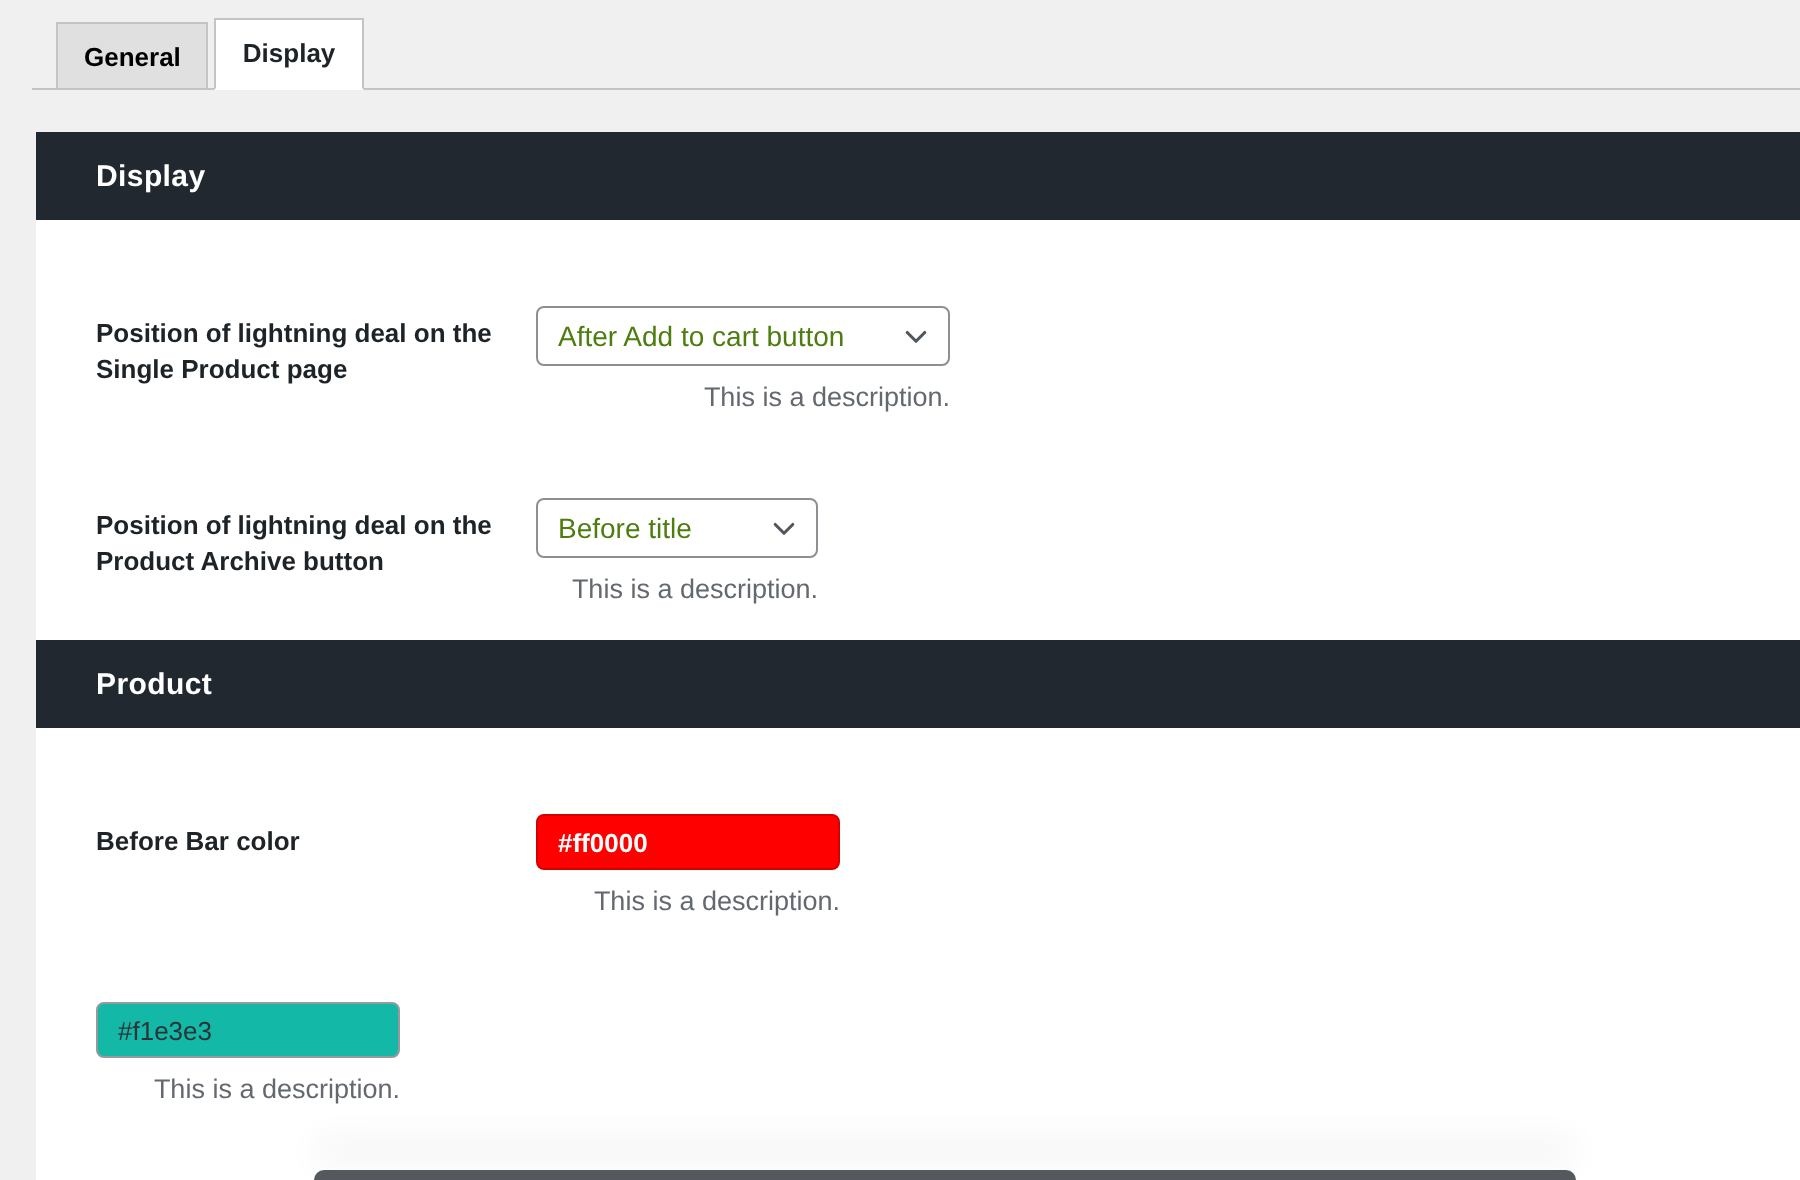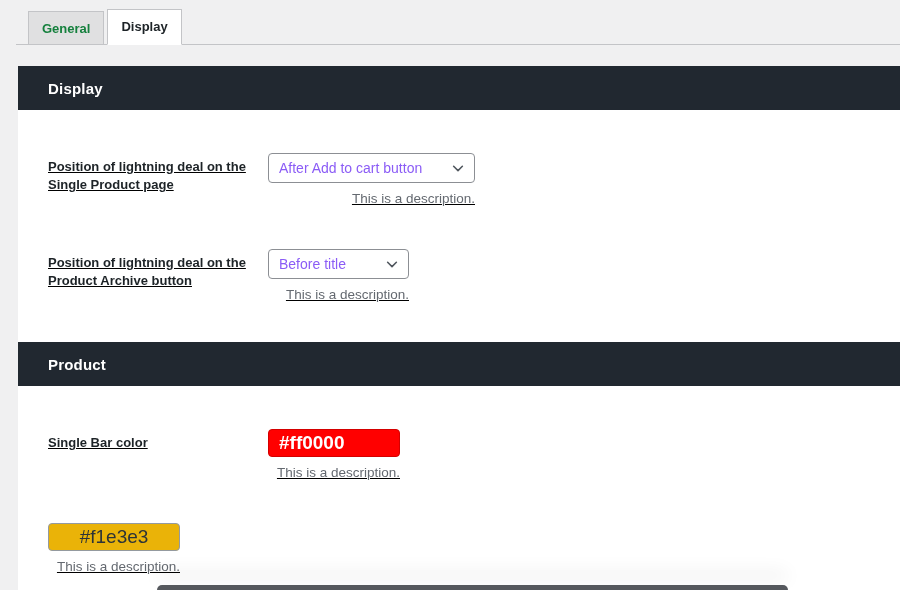--- a/index.html
+++ b/index.html
@@ -24,21 +24,21 @@
   }
   .tab {
     display: inline-block;
     padding: 9px 13px 8px 13px;
     font-size: 13px;
     font-weight: bold;
     border: 1px solid #c3c4c7;
     margin-right: 3px;
     margin-bottom: -1px;
     background: #e0e0e1;
-    color: #15803d;
+    color: #000000;
     cursor: pointer;
     white-space: nowrap;
   }
   .tab.active {
     background: #ffffff;
     border-bottom: 1px solid #ffffff;
     color: #1d2327;
     padding-bottom: 10px;
   }
 
@@ -53,21 +53,21 @@
     height: 44px;
     background: #212830;
     color: #ffffff;
     display: flex;
     align-items: center;
     padding-left: 30px;
     font-size: 15px;
     font-weight: 600;
     letter-spacing: 0.2px;
   }
-  .section-body { padding-bottom: 40px; text-decoration: underline; }
+  .section-body { padding-bottom: 18px; }
 
   .row {
     display: flex;
     margin: 43px 0 0 30px;
   }
   .row-label {
     width: 220px;
     font-size: 13px;
     font-weight: bold;
     color: #1d2327;
@@ -88,44 +88,44 @@
   select {
     appearance: none;
     -webkit-appearance: none;
     -moz-appearance: none;
     border: 1px solid #8c8f94;
     border-radius: 4px;
     height: 30px;
     font-size: 14px;
     font-family: "Liberation Sans", sans-serif;
     padding: 0 32px 0 10px;
-    color: #8b5cf6;
+    color: #4d7c0f;
     background: #ffffff;
     width: 100%;
     cursor: pointer;
   }
   .sel-wide { width: 207px; }
   .sel-med  { width: 141px; }
   .chevron {
     position: absolute;
     right: 10px;
     top: 50%;
     transform: translateY(-50%);
     pointer-events: none;
     line-height: 0;
   }
 
   
   .color-input {
-    width: 132px;
+    width: 152px;
     height: 28px;
     border-radius: 4px;
     border: 1px solid #8c8f94;
     padding: 0 10px;
-    font-size: 19px;
+    font-size: 13px;
     font-family: "Liberation Sans", sans-serif;
     outline: none;
   }
   .input-filled { border-color: #d40000; font-weight: 600; }
   .input-empty  { border-color: #949a9f; font-weight: 400; }
 
   
   .bottom-edge {
     position: absolute;
     left: 157px;
@@ -190,30 +190,30 @@
     </div>
 
   </div>
 
   <div class="section-header">
     <span>Product</span>
   </div>
   <div class="section-body">
 
     <div class="row">
-      <div class="row-label">Single Bar color</div>
+      <div class="row-label">Before Bar color</div>
       <div class="row-field">
         <input type="text" class="color-input input-filled" value="#ff0000" style="background-color: rgb(255, 0, 0); color: rgb(255, 255, 255);">
         <div class="desc">This is a description.</div>
       </div>
     </div>
 
     <div class="row">
       <div class="row-field">
-        <input type="text" class="color-input input-empty" value="#f1e3e3" style="background-color: #eab308; color: rgb(44, 51, 56); text-align: center;">
+        <input type="text" class="color-input input-empty" value="#f1e3e3" style="background-color: #14b8a6; color: rgb(44, 51, 56);">
         <div class="desc">This is a description.</div>
       </div>
     </div>
 
   </div>
 </div>
 
 <div class="bottom-edge"></div>
 
 </body></html>

